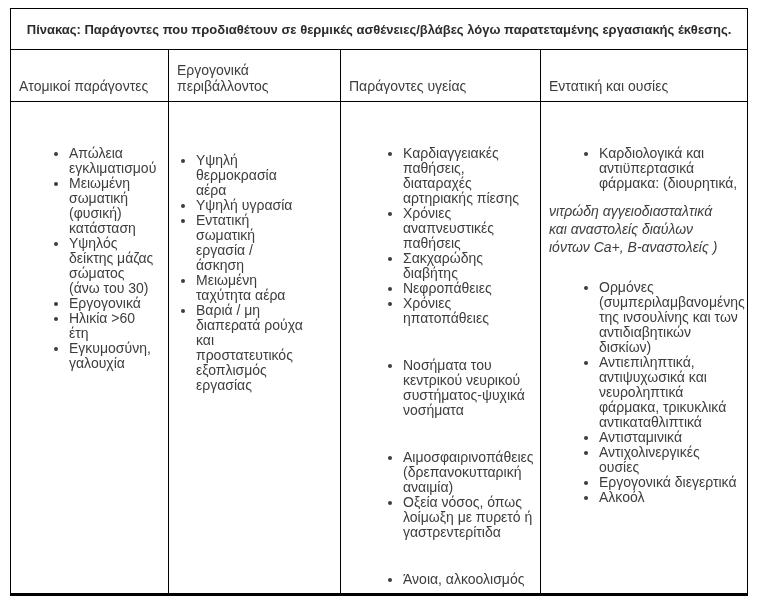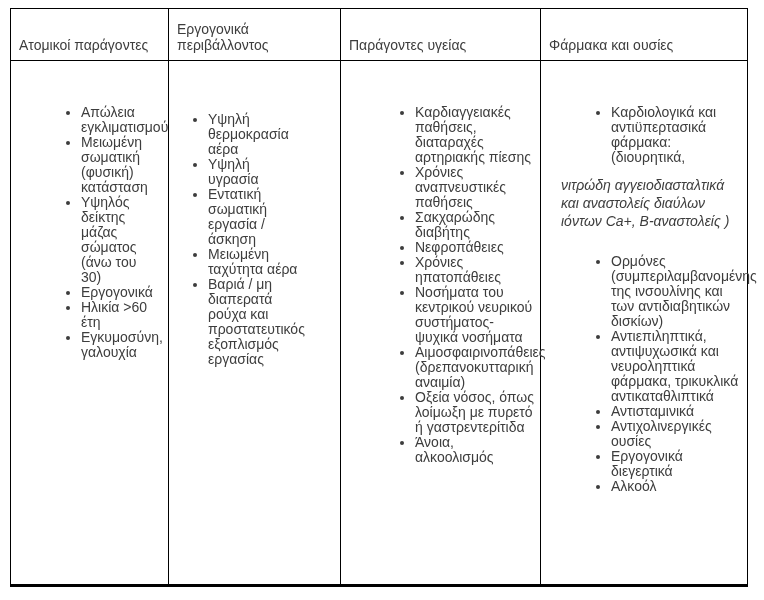--- a/index.html
+++ b/index.html
@@ -50,21 +50,21 @@
     vertical-align: bottom;
     font-size: 14px;
     color: #3d3d3d;
     padding: 2px 8px 7px 8px;
     line-height: 16px;
   }
   td.body-cell {
     vertical-align: top;
     font-size: 14px;
     color: #3d3d3d;
-    padding: 44px 6px 6px 20px;
+    padding: 44px 6px 6px 8px;
     line-height: 15px;
   }
   .body-cell ul {
     margin: 0;
     list-style: disc outside;
   }
   .body-cell li {
     margin: 0;
     padding: 0;
   }
@@ -73,41 +73,44 @@
   }
   
   td.col-0 { padding-right: 10px; }
   td.col-0 ul { padding-left: 50px; }
   td.col-1 { padding-right: 37px; }
   td.col-1 ul { padding-left: 19px; margin-top: 7px; }
   td.col-2 ul { padding-left: 54px; }
   td.col-3 ul { padding-left: 50px; }
   td.col-3 p.paragraph { margin-right: 8px; line-height: 18px; }
   
-  td.col-2 .block + .block { }
+  td.col-2 .block + .block { margin-top: 32px; }
   td.col-3 .paragraph.block { margin-top: 11px; font-style: italic; }
   td.col-3 .paragraph + .block { margin-top: 24px; }
 </style>
 </head>
 <body>
 
 <div id="stage">
   <table class="factors">
     <colgroup>
       <col style="width:158px">
       <col style="width:172px">
       <col style="width:200px">
       <col style="width:207px">
     </colgroup>
     <tbody>
       <tr>
+        <td class="title-cell" colspan="4">Πίνακας: Παράγοντες που προδιαθέτουν σε θερμικές ασθένειες/βλάβες λόγω παρατεταμένης εργασιακής έκθεσης.</td>
+      </tr>
+      <tr>
           <td class="header-cell col-0">Ατομικοί παράγοντες</td>
           <td class="header-cell col-1">Εργογονικά περιβάλλοντος</td>
           <td class="header-cell col-2">Παράγοντες υγείας</td>
-          <td class="header-cell col-3">Φάρμακα και ουσίες</td>
+          <td class="header-cell col-3">Εντατική και ουσίες</td>
         </tr>
       <tr>
           <td class="body-cell col-0">
             <ul class="block bullet-list">
               <li>Απώλεια εγκλιματισμού</li>
               <li>Μειωμένη σωματική (φυσική) κατάσταση</li>
               <li>Υψηλός δείκτης μάζας σώματος (άνω του 30)</li>
               <li>Εργογονικά</li>
               <li>Ηλικία &gt;60 έτη</li>
               <li>Εγκυμοσύνη, γαλουχία</li>

